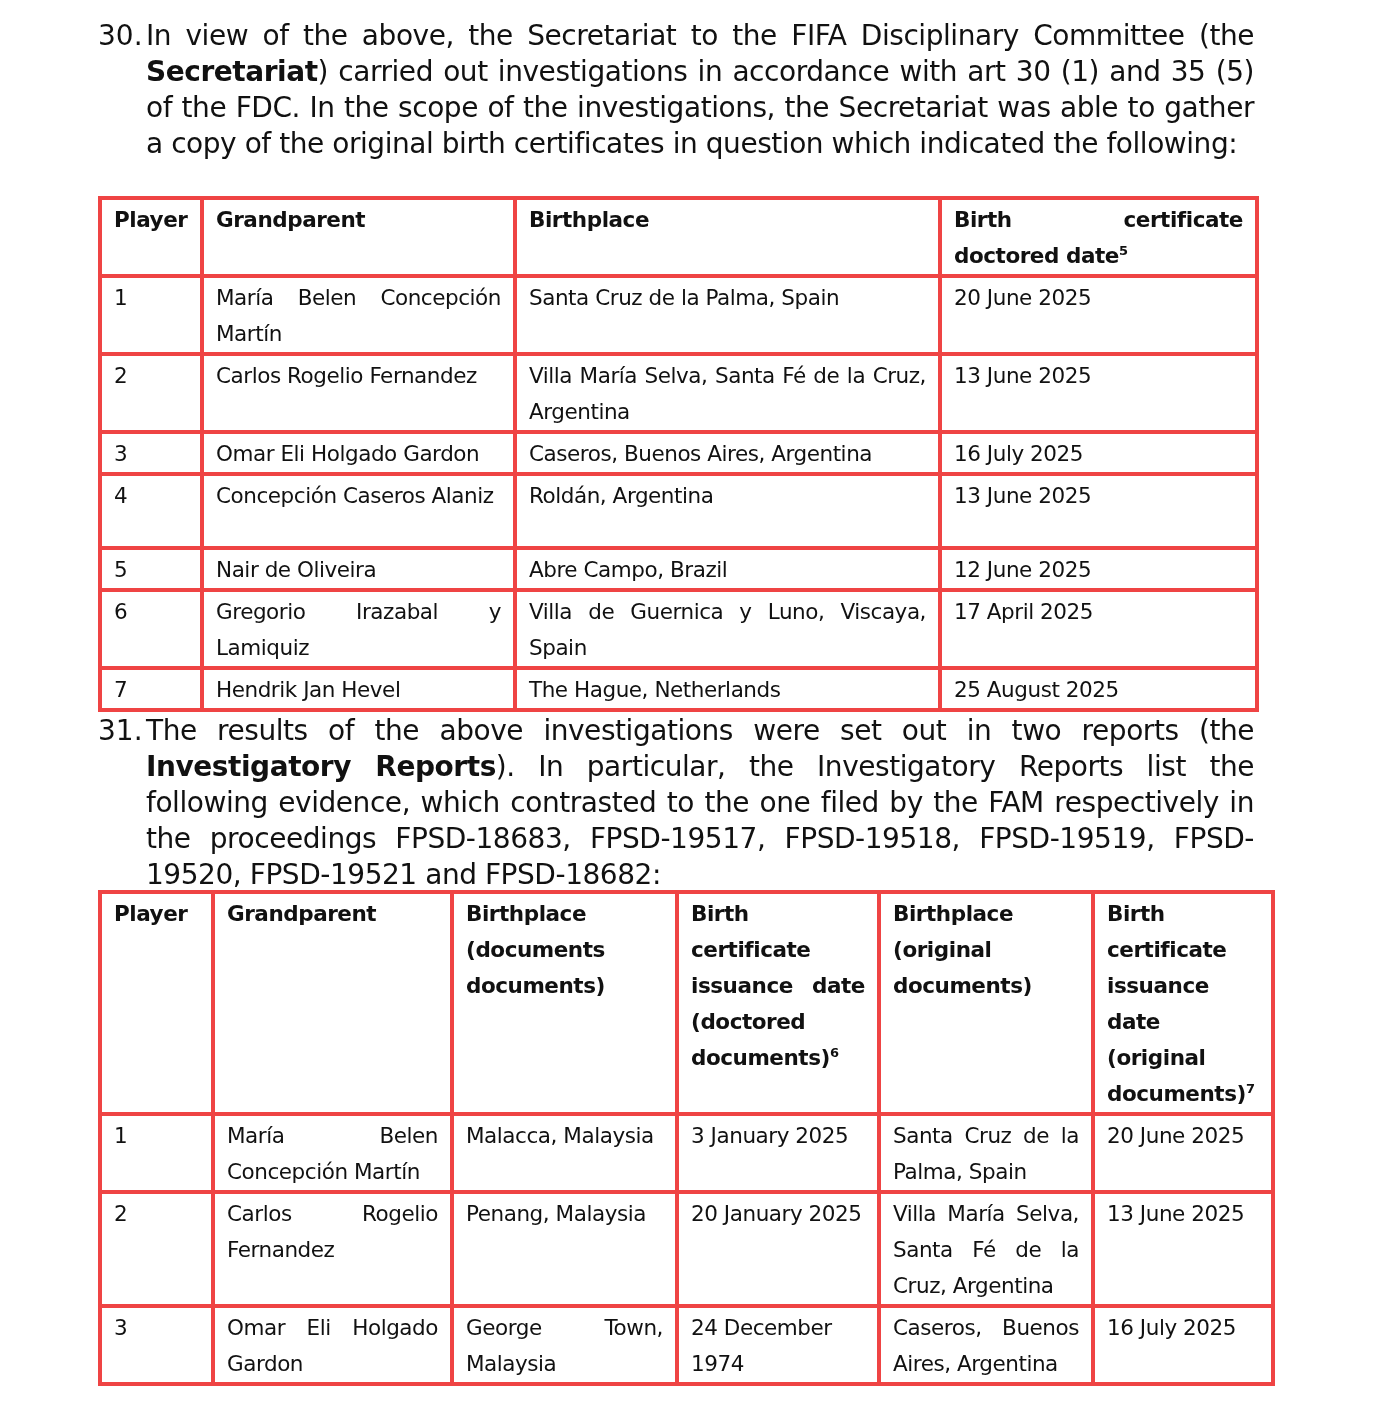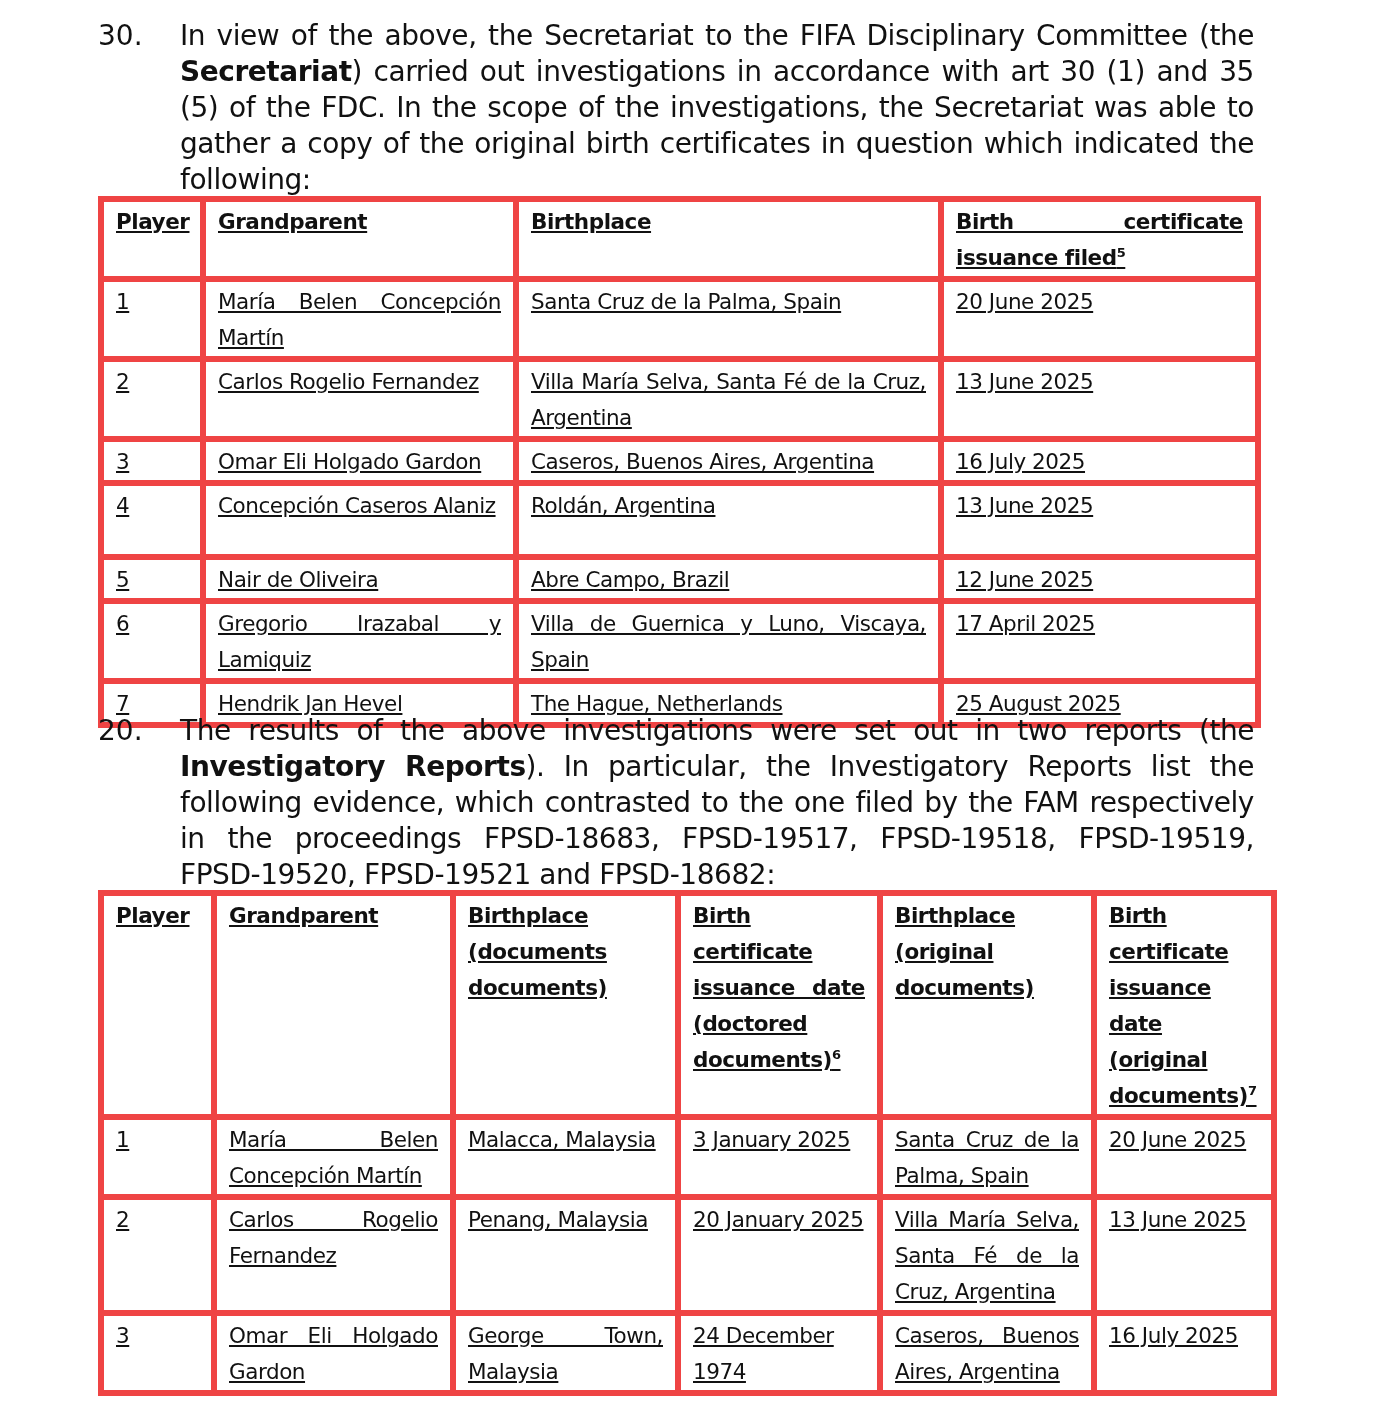--- a/index.html
+++ b/index.html
@@ -7,30 +7,30 @@
     width: 1382px; height: 1424px; position: relative; overflow: hidden;
     font-family: "DejaVu Sans", "Liberation Sans", sans-serif;
     color: #111111;
   }
   .para {
     position: absolute; left: 98px; width: 1156px;
     font-size: 28px; line-height: 36px;
   }
   .para .num { position: absolute; left: 0; top: 0; }
   .para .text {
-    margin-left: 82px; text-align: justify; letter-spacing: -0.45px;
+    margin-left: 48px; text-align: justify; letter-spacing: -0.45px;
   }
   .para .text b { font-weight: bold; }
   table {
     position: absolute; border-collapse: collapse; table-layout: fixed;
     font-size: 21.5px; line-height: 36px; letter-spacing: -0.45px;
   }
   td, th {
-    border: 6px solid #ef4444; vertical-align: top; text-align: left;
-    padding: 2px 12px 0 12px; box-sizing: border-box; text-decoration: underline;
+    border: 4px solid #ef4444; vertical-align: top; text-align: left;
+    padding: 2px 12px 0 12px; box-sizing: border-box;
   }
   th { font-weight: bold; }
   td.j, th.j { text-align: justify; text-align-last: auto; }
   sup { font-size: 13px; line-height: 0; vertical-align: 8px; }
   #t1 { left: 98px; top: 196px; width: 1157px; }
   #t2 { left: 98px; top: 890px; width: 1173px; }
 </style>
 </head>
 <body>
 
@@ -44,21 +44,21 @@
     <col style="width:102px">
       <col style="width:313px">
       <col style="width:425px">
       <col style="width:317px">
   </colgroup>
   <tbody>
       <tr style="height:73px">
     <th>Player</th>
     <th>Grandparent</th>
     <th>Birthplace</th>
-    <th class="j"><span>Birth certificate issuance filed</span><sup>5</sup></th>
+    <th class="j"><span>Birth certificate doctored date</span><sup>5</sup></th>
   </tr>
   <tr style="height:73px">
     <td>1</td>
     <td class="j">María Belen Concepción Martín</td>
     <td class="j">Santa Cruz de la Palma, Spain</td>
     <td>20 June 2025</td>
   </tr>
   <tr style="height:73px">
     <td>2</td>
     <td class="j">Carlos Rogelio Fernandez</td>
@@ -92,21 +92,21 @@
   <tr style="height:37px">
     <td>7</td>
     <td class="j">Hendrik Jan Hevel</td>
     <td class="j">The Hague, Netherlands</td>
     <td>25 August 2025</td>
   </tr>
 </tbody>
   </table>
 
 <div class="para" style="top:713px;">
-  <span class="num">20.</span>
+  <span class="num">31.</span>
   <div class="text"><span>The results of the above investigations were set out in two reports (the </span><b>Investigatory Reports</b><span>). In particular, the Investigatory Reports list the following evidence, which contrasted to the one filed by the FAM respectively in the proceedings FPSD-18683, FPSD-19517, FPSD-19518, FPSD-19519, FPSD-19520, FPSD-19521 and FPSD-18682:</span></div>
 </div>
 
 <table id="t2">
   <colgroup>
     <col style="width:113px">
       <col style="width:239px">
       <col style="width:225px">
       <col style="width:202px">
       <col style="width:214px">

